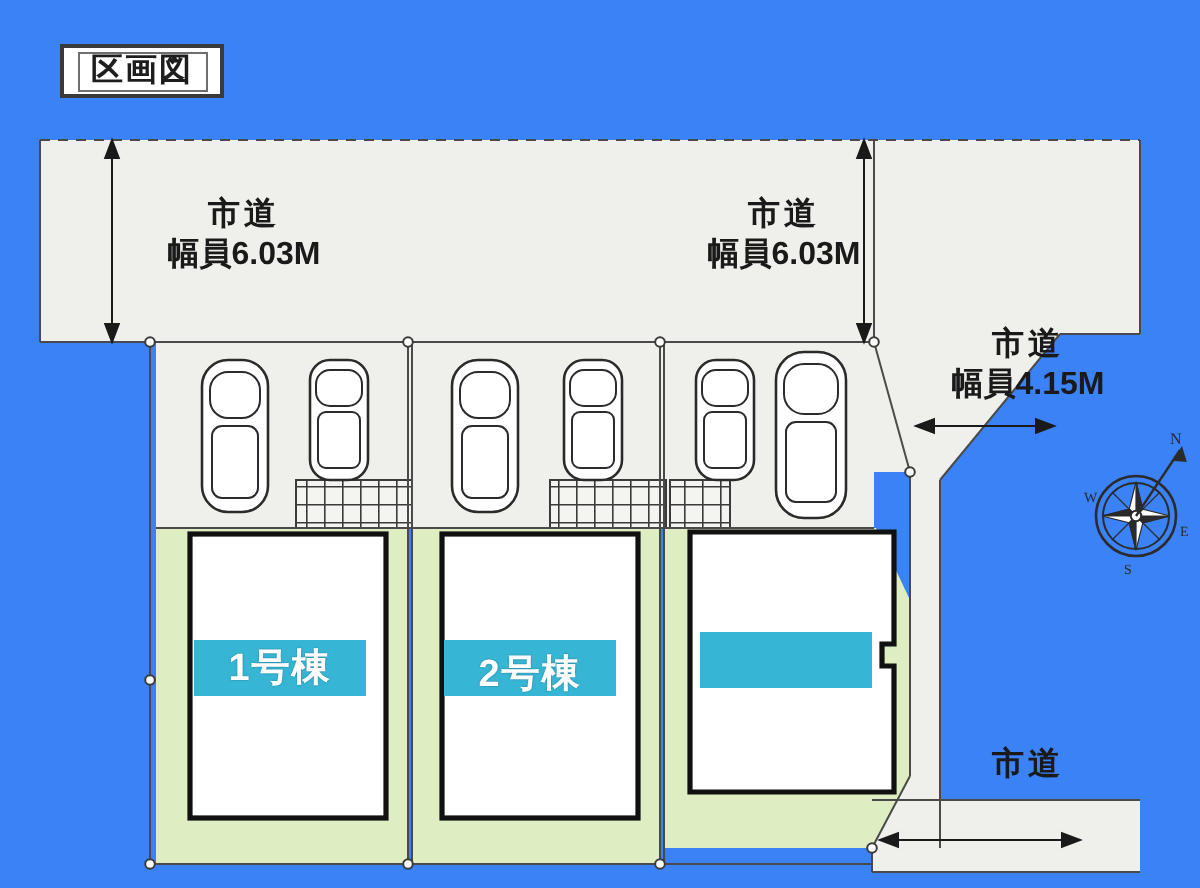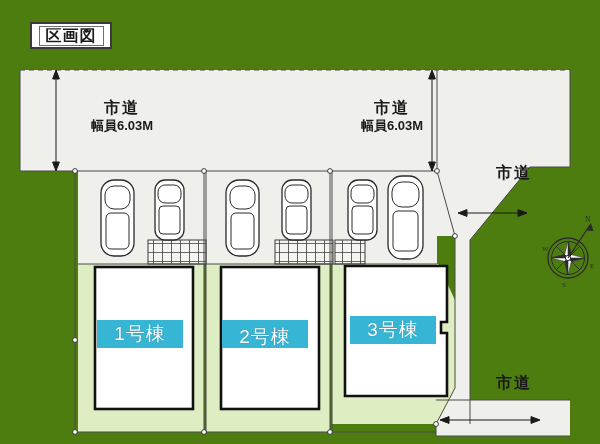--- a/index.html
+++ b/index.html
@@ -7,21 +7,21 @@
     padding: 0;
     background: #ffffff;
   }
   body {
     font-family: "Liberation Sans", "DejaVu Sans", sans-serif;
   }
   #canvas {
     position: relative;
     width: 600px;
     height: 444px;
-    background: #4d7c0f;
+    background: #3b82f6;
     overflow: hidden;
   }
 
   
   #title-box {
     position: absolute;
     left: 30px;
     top: 22px;
     width: 82px;
     height: 27px;
@@ -61,38 +61,38 @@
     pointer-events: none;
   }
   .road-label .l1 {
     display: block;
     font-size: 16px;
     font-weight: bold;
     letter-spacing: 2px;
   }
   .road-label .l2 {
     display: block;
-    font-size: 13px;
+    font-size: 16px;
     font-weight: bold;
     letter-spacing: 0px;
   }
 
   #road-label-north-west { left: 67px; top: 98px; width: 110px; }
   #road-label-north-east { left: 337px; top: 98px; width: 110px; }
   #road-label-east       { left: 462px; top: 163px; width: 104px; }
   #road-label-south-east { left: 462px; top: 373px; width: 104px; }
 
   
   .bldg-tag {
     position: absolute;
     display: flex;
     align-items: center;
     justify-content: center;
     font-size: 19px;
-    font-weight: normal;
+    font-weight: bold;
     color: #ffffff;
     letter-spacing: 1px;
     text-shadow: 0 0 1px rgba(0,0,0,.35);
     white-space: nowrap;
     pointer-events: none;
   }
   #bldg-tag-1 { left: 97px;  top: 320px; width: 86px; height: 28px; }
   #bldg-tag-2 { left: 222px; top: 320px; width: 86px; height: 34px; }
   #bldg-tag-3 { left: 350px; top: 316px; width: 86px; height: 28px; }
 
@@ -275,29 +275,29 @@
     <span class="l2">幅員6.03M</span>
   </div>
 
   <div class="road-label" id="road-label-north-east">
     <span class="l1">市道</span>
     <span class="l2">幅員6.03M</span>
   </div>
 
   <div class="road-label" id="road-label-east">
     <span class="l1">市道</span>
+    <span class="l2">幅員4.15M</span>
   </div>
 
   <div class="road-label" id="road-label-south-east">
     <span class="l1">市道</span>
   </div>
 
   <div class="bldg-tag" id="bldg-tag-1">1号棟</div>
   <div class="bldg-tag" id="bldg-tag-2">2号棟</div>
-  <div class="bldg-tag" id="bldg-tag-3">3号棟</div>
 
   <svg id="compass" viewBox="0 0 58 82">
     <g transform="translate(27,50)">
       <circle r="20" fill="none" stroke="#2b2b2b" stroke-width="1.3"></circle>
       <circle r="16.5" fill="none" stroke="#2b2b2b" stroke-width="1"></circle>
 
       <g fill="#2b2b2b" stroke="#2b2b2b" stroke-width="0.6">
         <path d="M0,-17 L3.4,-3.4 L0,0 L-3.4,-3.4 Z" fill="#ffffff"></path>
         <path d="M0,-17 L3.4,-3.4 L0,0 Z"></path>
         <path d="M17,0 L3.4,3.4 L0,0 L3.4,-3.4 Z" fill="#ffffff"></path>

